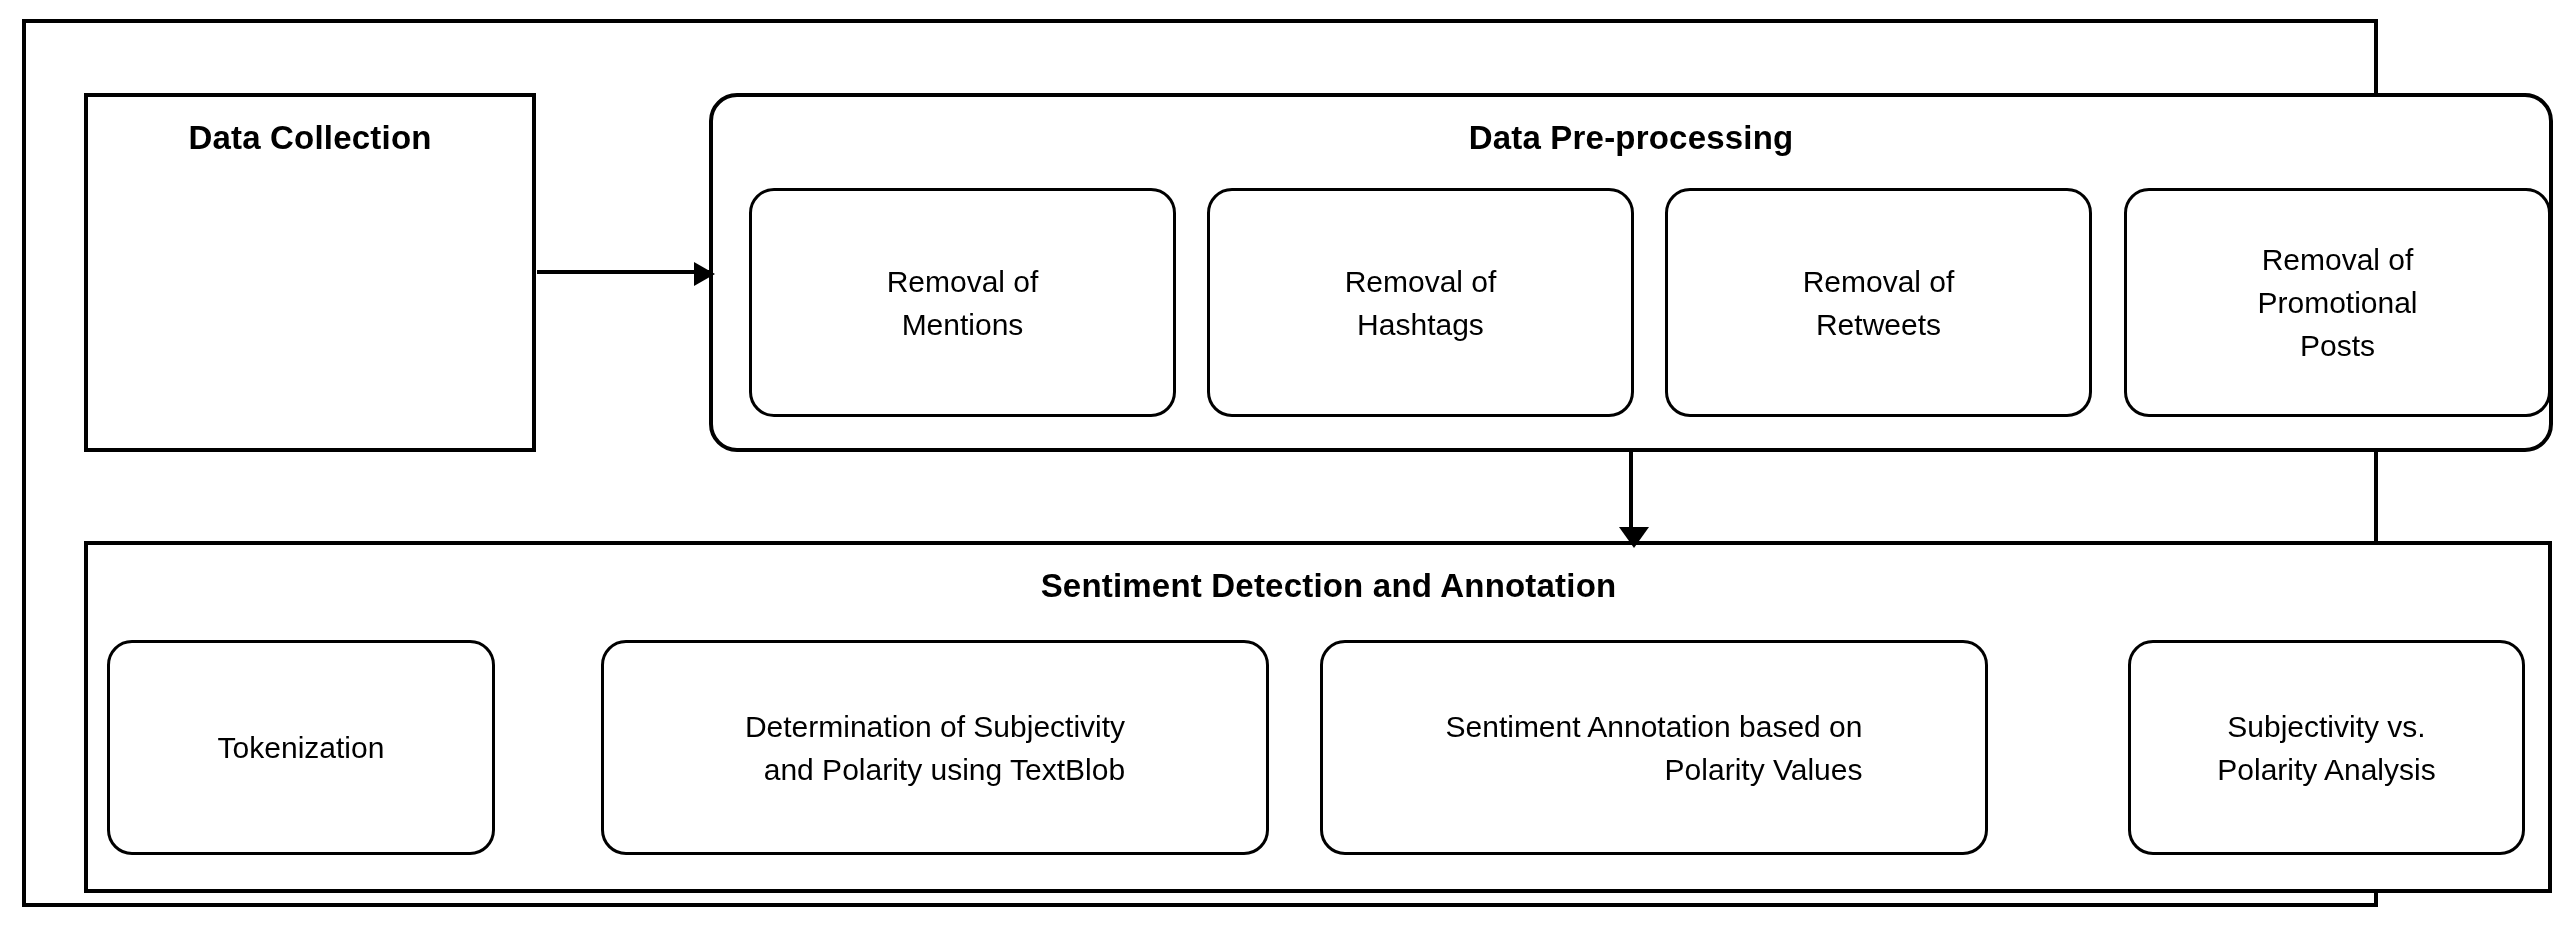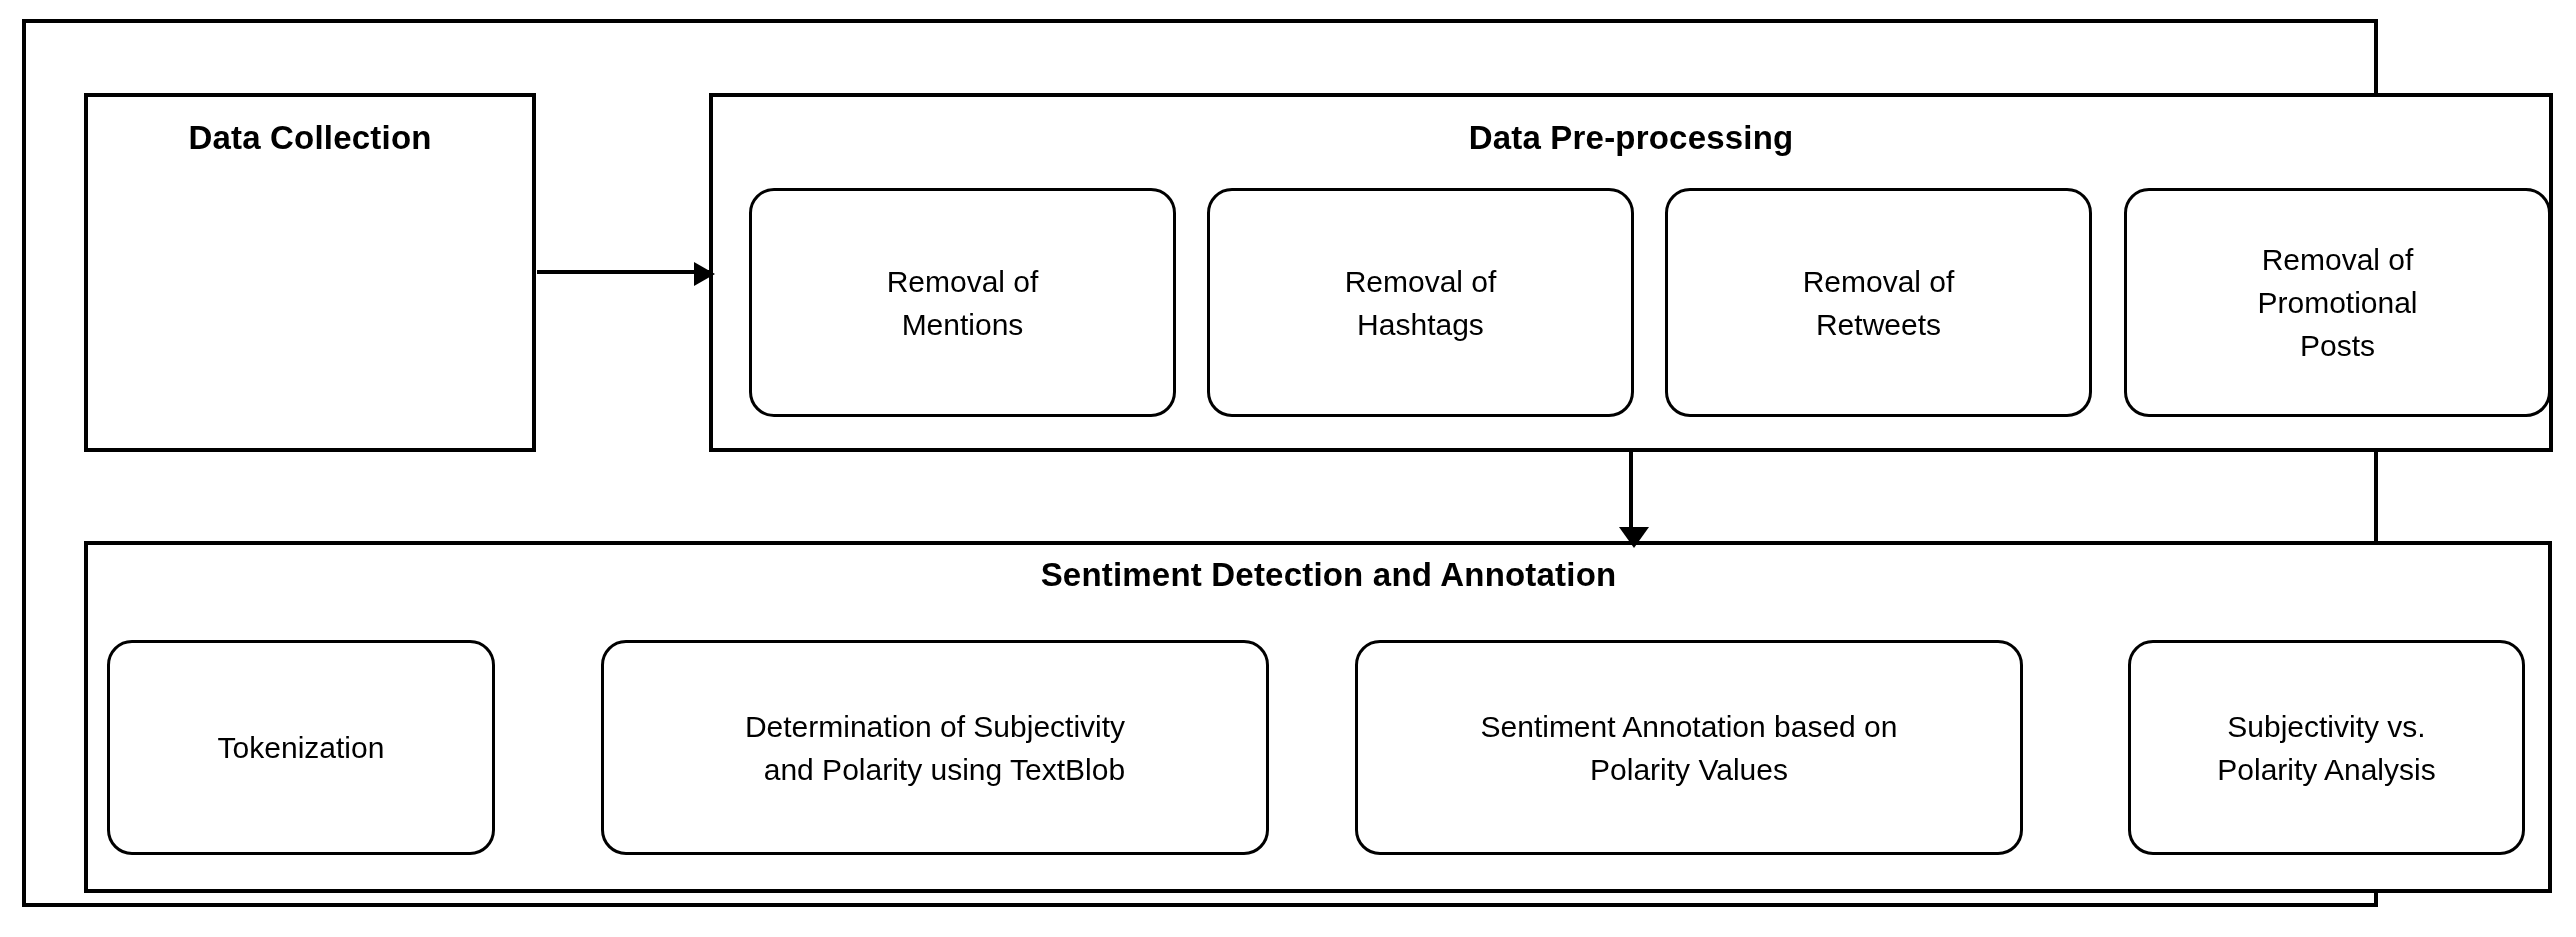--- a/index.html
+++ b/index.html
@@ -56,30 +56,31 @@
     width: 452px;
     height: 359px;
   }
   #group-data-collection .group-title { top: 21px; }
 
   #group-preprocessing {
     left: 683px;
     top: 70px;
     width: 1844px;
     height: 359px;
+    border-radius: 28px;
   }
   #group-preprocessing .group-title { top: 21px; }
 
   #group-sentiment {
     left: 58px;
     top: 518px;
     width: 2468px;
     height: 352px;
   }
-  #group-sentiment .group-title { top: 10px; padding-left: 21px; }
+  #group-sentiment .group-title { top: 21px; padding-left: 21px; }
 
   
   .node {
     position: absolute;
     border: 3.9px solid #000000;
     border-radius: 25px;
     box-sizing: border-box;
     background: #ffffff;
     display: flex;
     align-items: center;
@@ -110,21 +111,21 @@
   }
   #node-removal-mentions  { left: 36px;   }
   #node-removal-hashtags  { left: 494px;  }
   #node-removal-retweets  { left: 952px;  }
   #node-removal-promo     { left: 1411px; }
 
   
   .sd-node { top: 95px; height: 215px; }
   #node-tokenization      { left: 19px;   width: 388px; }
   #node-determination     { left: 513px;  width: 668px; text-align: right; }
-  #node-annotation        { left: 1267px; width: 668px; }
+  #node-annotation        { left: 1232px; width: 668px; text-align: right; }
   #node-subjectivity      { left: 2040px; width: 397px; }
 
   
   .arrow-h {
     position: absolute;
     height: 0;
     border-top: 4.8px solid #000000;
   }
   .arrow-h::after {
     content: "";

